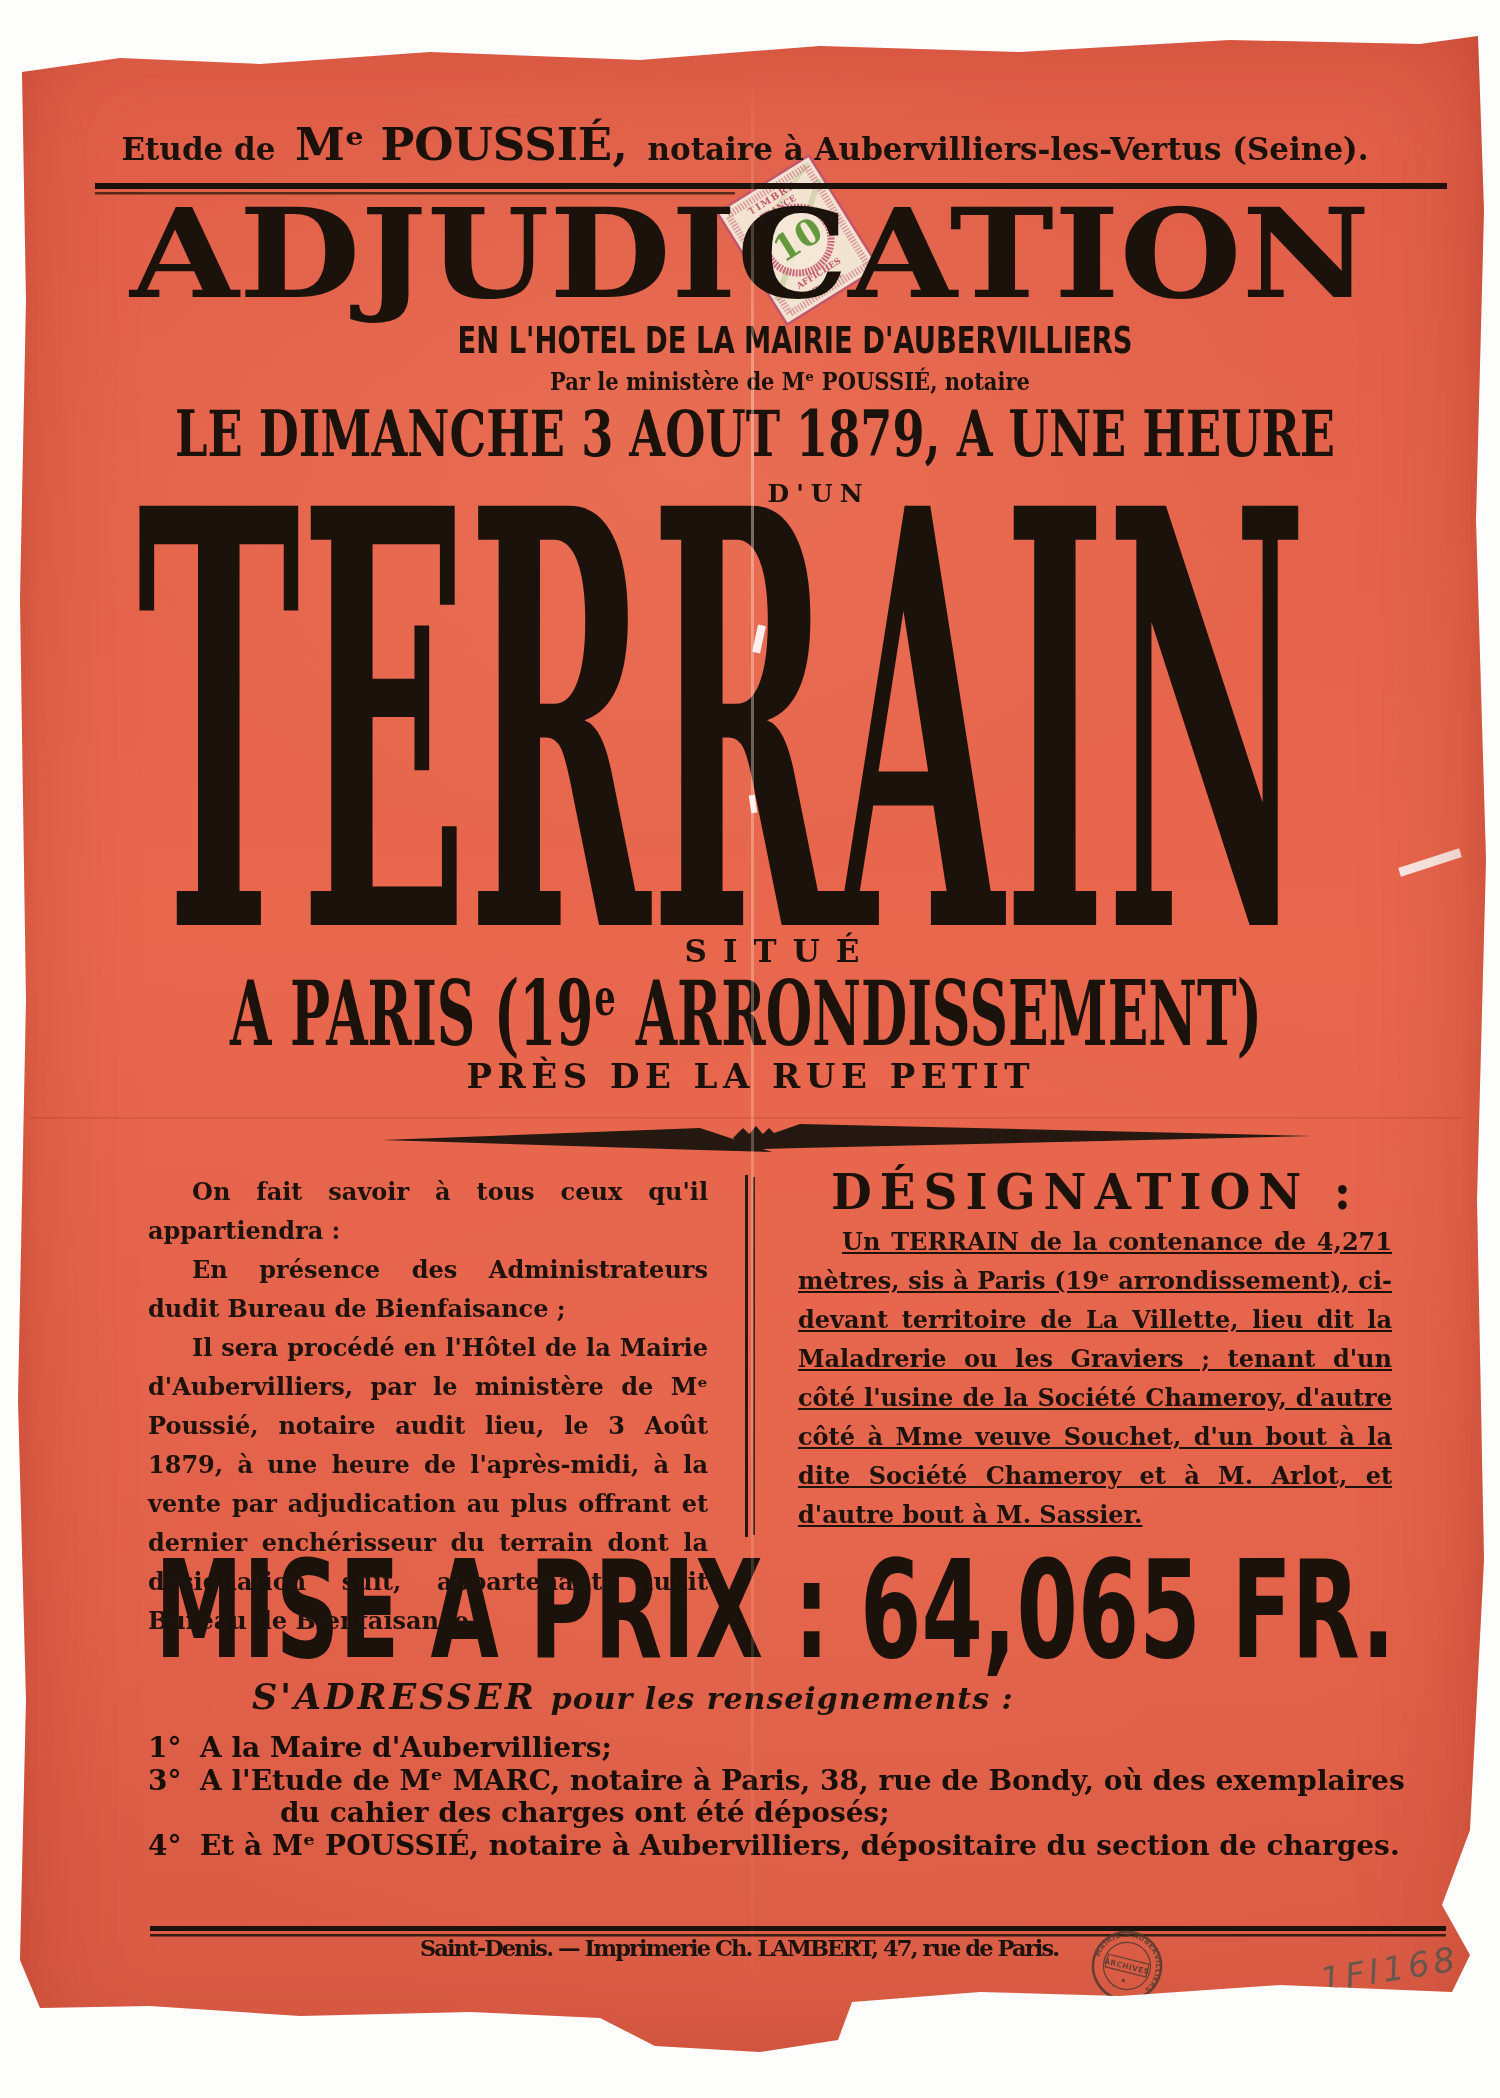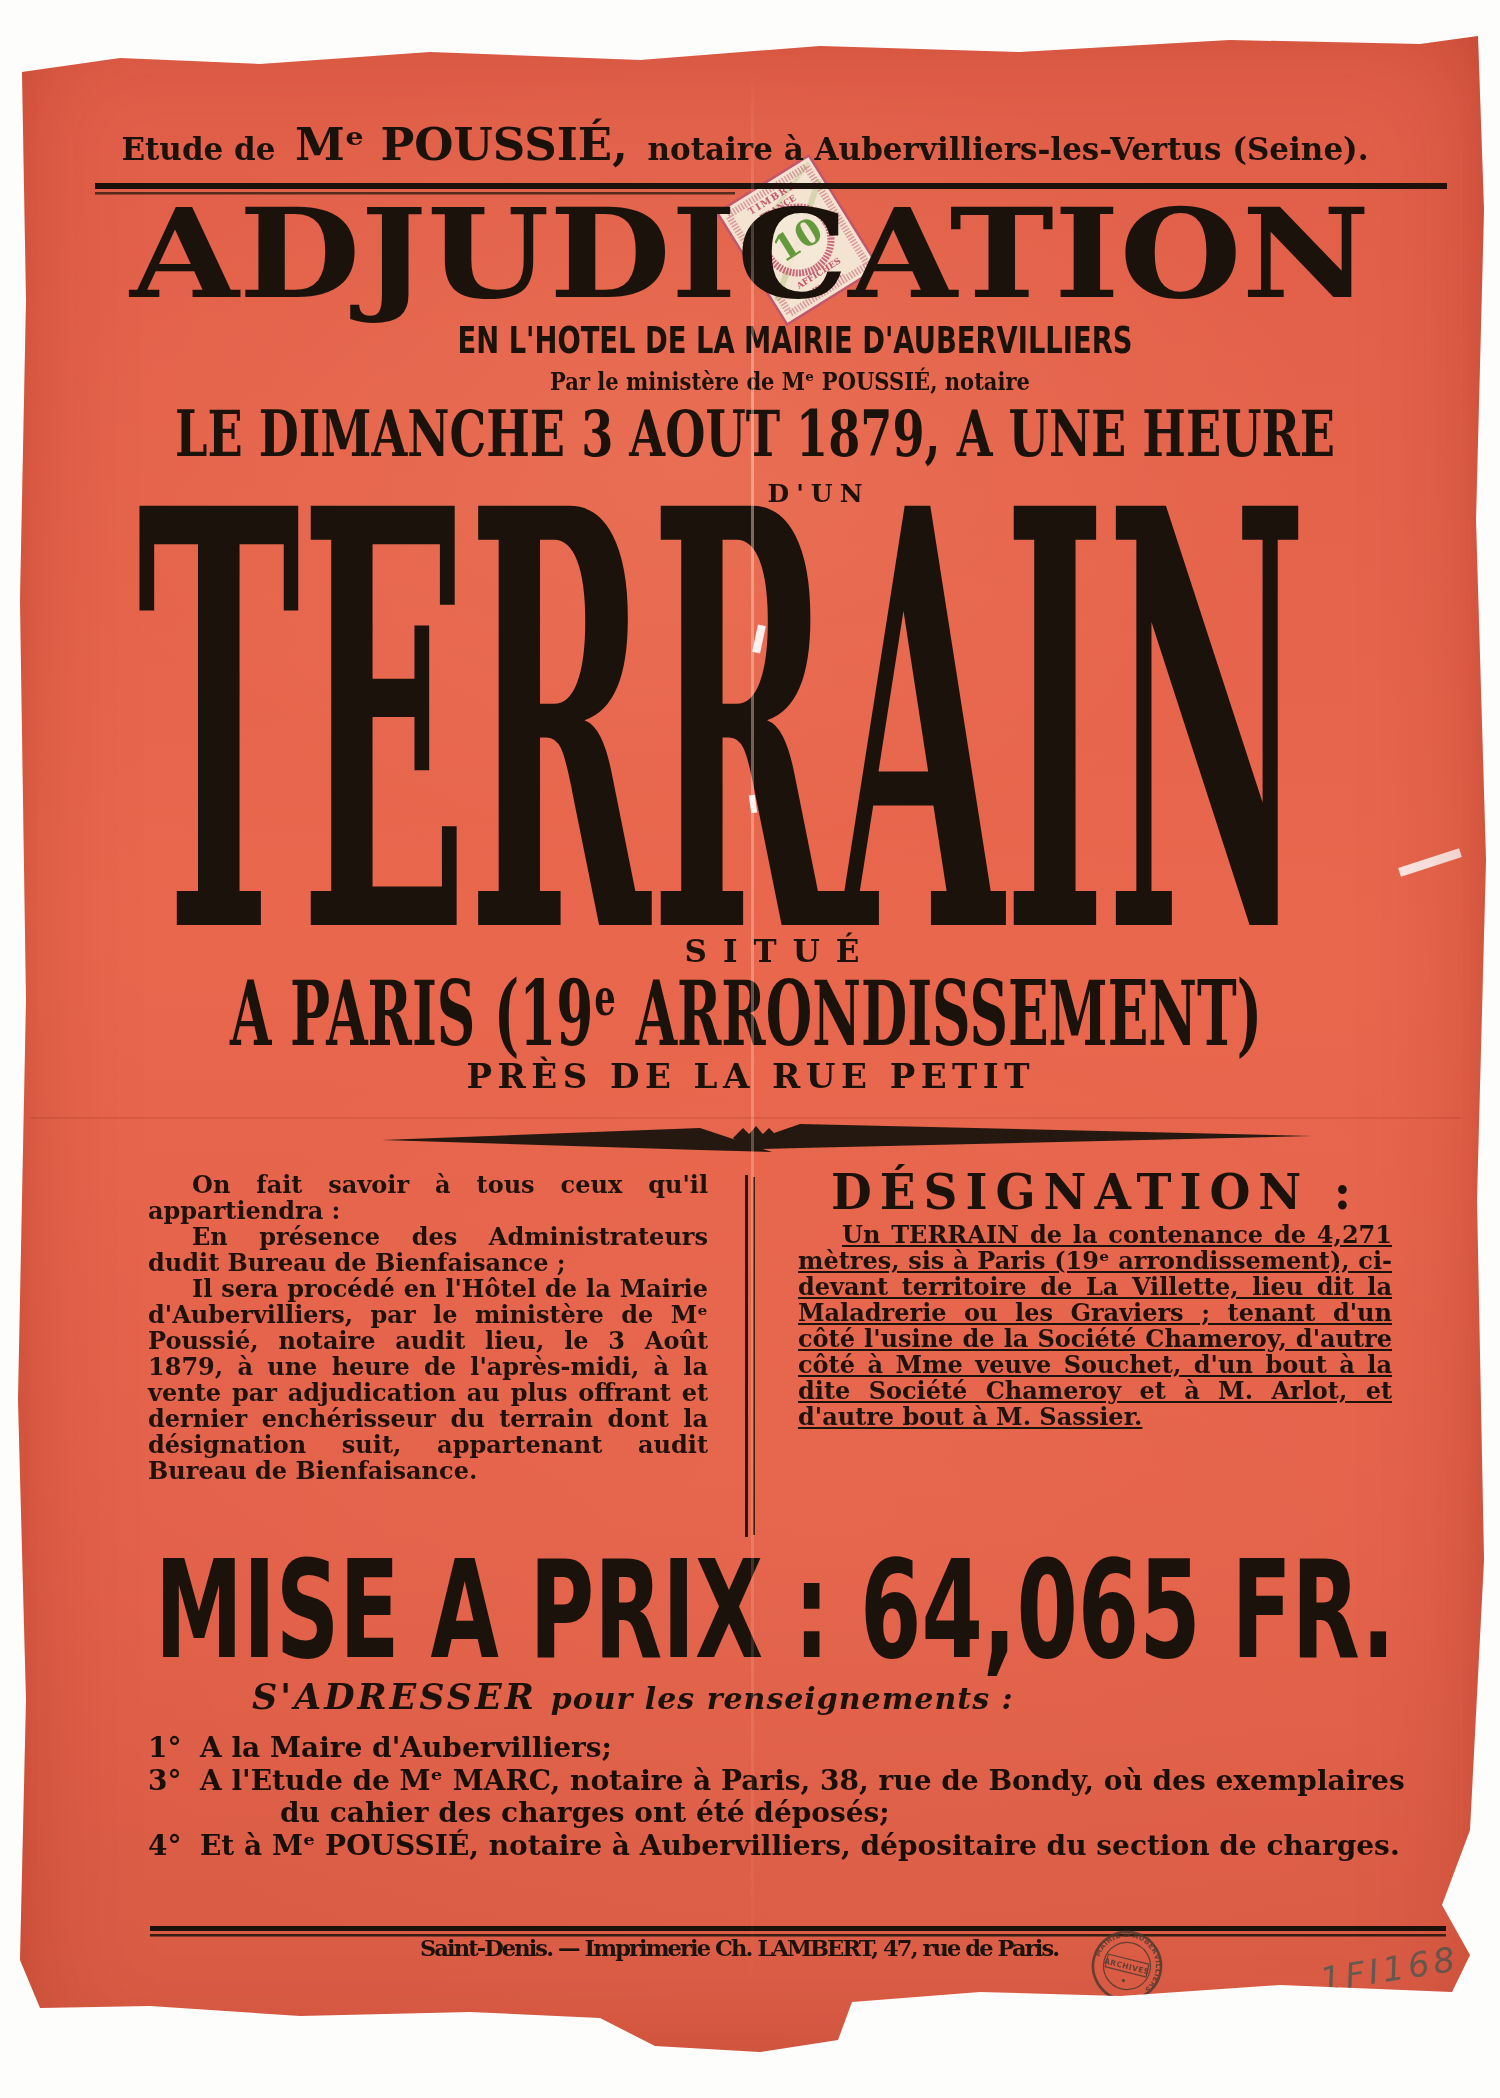--- a/index.html
+++ b/index.html
@@ -21,21 +21,21 @@
   .crease-v{position:absolute;left:751px;top:70px;width:3px;height:1930px;
     background:linear-gradient(180deg,transparent,rgba(255,226,210,0.45) 18%,rgba(255,226,210,0.22) 70%,transparent);}
   .crease-h{position:absolute;left:30px;top:1117px;width:1430px;height:2px;background:rgba(140,35,18,0.16);}
   .speck{position:absolute;background:#fff;opacity:.9;}
   .svg-layer{position:absolute;left:0;top:0;}
   .svgtxt{font-family:"DejaVu Serif","DejaVu Sans",serif;font-weight:bold;fill:#1b120b;}
   .svgsans{font-family:"DejaVu Sans","Liberation Sans",sans-serif;font-weight:bold;fill:#1b120b;}
   .stamp-pink{fill:#c2566e;font-family:"DejaVu Serif",serif;font-weight:bold;}
   .stamp-green{fill:#619b3e;font-family:"DejaVu Serif",serif;font-weight:bold;}
   .archive-ink{fill:#4a3a30;font-family:"DejaVu Sans","Liberation Sans",sans-serif;font-weight:bold;}
-  .body-col{position:absolute;color:#1d130c;font-weight:bold;font-size:24px;line-height:26px;
+  .body-col{position:absolute;color:#1d130c;font-weight:bold;font-size:24px;line-height:39px;
     text-align:justify;}
   .body-col p{margin:0;text-indent:44px;}
   .col-right p + p{margin-top:9px;}
   .designation-h{position:absolute;left:798px;top:1164px;width:594px;text-align:center;
     color:#1b120b;font-weight:bold;font-size:47px;letter-spacing:8px;transform:scaleY(1.04);}
   .divider-a{position:absolute;left:745px;top:1175px;width:3px;height:362px;background:#241810;}
   .divider-b{position:absolute;left:753px;top:1177px;width:2px;height:358px;background:#241810;opacity:.85;}
   .inquire{position:absolute;left:252px;top:1676px;color:#1b120b;font-style:italic;font-weight:bold;}
   .inquire .lead{font-size:35px;letter-spacing:3px;}
   .inquire .rest{font-size:30px;margin-left:14px;letter-spacing:1px;text-align:right;}

